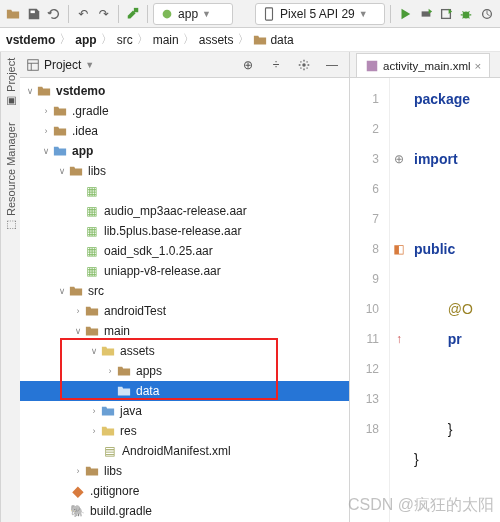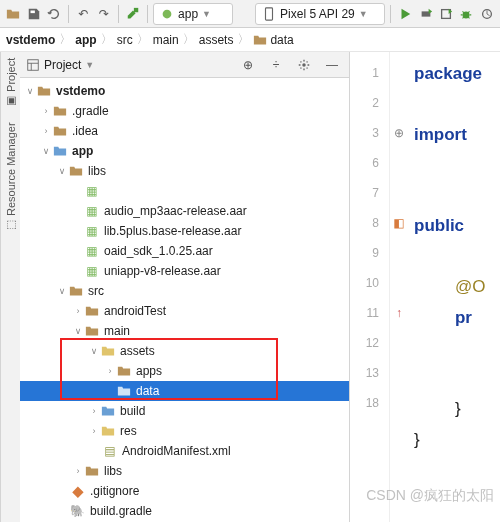--- a/index.html
+++ b/index.html
@@ -35,24 +35,24 @@
   .gradle { color:#8a8a8a; }
   .gitf { color:#d87b3e; font-size:14px; font-weight:bold; }
   .dim { color:#999; }
   .redbox { position:absolute; border:2px solid #e22; pointer-events:none; }
   .editor { flex:1; display:flex; flex-direction:column; }
   .etabs { height:26px; background:#f2f2f2; border-bottom:1px solid #d4d4d4; display:flex; align-items:flex-end; padding-left:6px; }
   .etab { height:24px; background:#fff; border:1px solid #d4d4d4; border-bottom:none; padding:0 8px; display:flex; align-items:center; gap:4px; font-size:11.5px; }
   .ebody { flex:1; display:flex; overflow:hidden; }
   .gutter { width:40px; background:#fff; color:#aaa; text-align:right; padding:6px 10px 0 0; border-right:1px solid #eee; font-family:Consolas, monospace; font-size:12px; line-height:30px; }
   .gmarkers { width:18px; background:#fff; padding-top:6px; line-height:30px; text-align:center; }
-  .code { flex:1; padding:6px 4px 0 6px; font-family:Consolas, monospace; font-size:17px; line-height:30px; white-space:pre; overflow:hidden; }
+  .code { flex:1; padding:6px 4px 0 6px; font-family:Consolas, monospace; font-size:14px; line-height:30px; white-space:pre; overflow:hidden; }
   .kw { color:#1b3f9c; font-weight:bold; }
   .ann { color:#9a8326; }
-  .watermark { position:absolute; right:6px; bottom:17px; color:rgba(160,160,160,0.65); font-size:14px; pointer-events:none; }
+  .watermark { position:absolute; right:6px; bottom:6px; color:rgba(160,160,160,0.65); font-size:16px; pointer-events:none; }
   svg { width:14px; height:14px; }
 </style>
 </head>
 <body>
 
 <div class="toolbar">
   <div class="tb-btn">
       <svg viewBox="0 0 16 16">
         <path fill="#b8935b" d="M1 3h5l1 2h8v8H1z"></path>
       </svg>
@@ -301,21 +301,21 @@
           </span>
         <span>data</span>
       </div>
       <div class="node" style="padding-left:68px">
         <span class="arrow">›</span>
         <span class="ficon folder-mod">
             <svg viewBox="0 0 16 16">
               <path fill="#6a9fd4" d="M1 3h5l1 2h8v8H1z"></path>
             </svg>
           </span>
-        <span>build</span>
+        <span>java</span>
       </div>
       <div class="node" style="padding-left:68px">
         <span class="arrow">›</span>
         <span class="ficon">
             <svg viewBox="0 0 16 16">
               <path fill="#e0c46c" d="M1 3h5l1 2h8v8H1z"></path>
             </svg>
           </span>
         <span>res</span>
       </div>
@@ -343,20 +343,29 @@
       <div class="node" style="padding-left:50px">
         
         
       </div>
 
       <div class="redbox" style="left:40px; top:260px; width:218px; height:62px"></div>
     </div>
   </div>
 
   <div class="editor">
+    <div class="etabs">
+      <div class="etab">
+        <svg viewBox="0 0 16 16">
+            <rect x="2" y="2" width="12" height="12" fill="#b48ab5"></rect>
+          </svg>
+        <span>activity_main.xml</span>
+        <span style="color:#888">×</span>
+      </div>
+    </div>
     <div class="ebody">
       <div class="gutter">
         <div>1</div>
         <div>2</div>
         <div>3</div>
         <div></div>
         <div>6</div>
         <div>7</div>
         <div>8</div>
         <div>9</div>

